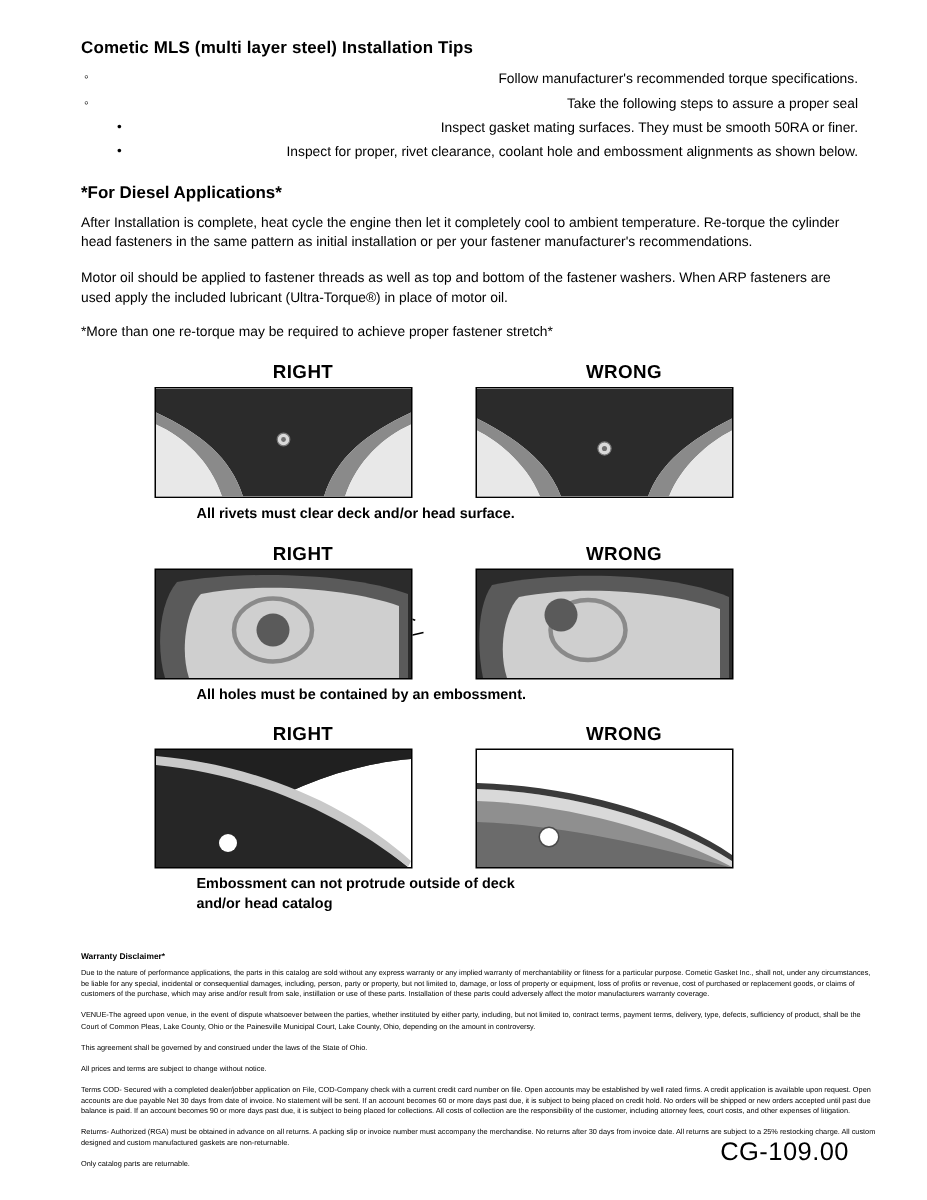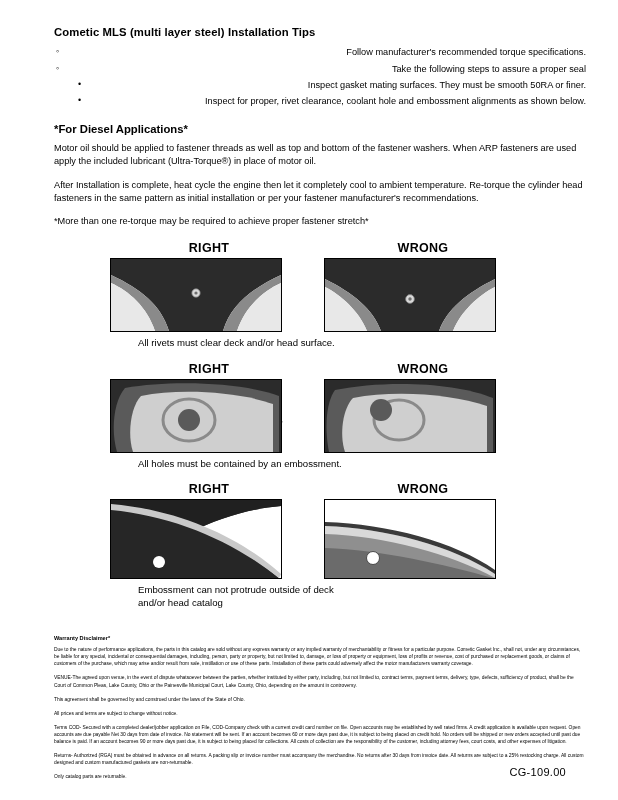--- a/index.html
+++ b/index.html
@@ -13,21 +13,21 @@
     font-family: "Liberation Sans", sans-serif;
     color: #000000;
     position: relative;
     overflow: hidden;
   }
   .page {
     position: relative;
     width: 618px;
     height: 800px;
     box-sizing: border-box;
-    padding: 26px 32px 0 46px;
+    padding: 26px 46px 0 46px;
   }
   h1.title {
     font-size: 11.3px;
     font-weight: bold;
     margin: 0 0 9px 8px;
     letter-spacing: 0.1px;
   }
   ul.bullets {
     list-style: none;
     margin: 0;
@@ -118,20 +118,21 @@
     font-size: 9.6px;
     margin: 5px 0 0 0;
     line-height: 1.3;
   }
   .caption-wrap {
     display: flex;
     justify-content: center;
   }
   .caption-inner {
     width: 356px;
+    font-weight: bold;
   }
 
   
   .annot {
     position: absolute;
     font-size: 9.2px;
     text-align: right;
     line-height: 1.3;
   }
   .annot-line {
@@ -154,21 +155,21 @@
   .warranty p {
     font-size: 4.9px;
     line-height: 1.45;
     margin: 0 0 7px 0;
     text-align: left;
   }
   .docnum {
     position: absolute;
     right: 52px;
     bottom: 22px;
-    font-size: 11px;
+    font-size: 17px;
     letter-spacing: 0.3px;
   }
 </style>
 </head>
 <body>
 
 <div class="page">
 
   <h1 class="title">Cometic MLS (multi layer steel) Installation Tips</h1>
 
@@ -177,22 +178,22 @@
     <li>
       <span>Take the following steps to assure a proper seal</span>
       <ul class="subbullets">
         <li>Inspect gasket mating surfaces.  They must be smooth 50RA or finer.</li>
         <li>Inspect for proper, rivet clearance, coolant hole and embossment alignments as shown below.</li>
       </ul>
     </li>
   </ul>
 
   <h2 class="subtitle">*For Diesel Applications*</h2>
+  <p class="body">After Installation is complete, heat cycle the engine then let it completely cool to ambient temperature. Re-torque the cylinder head fasteners in the same pattern as initial installation or per your fastener manufacturer's recommendations.</p>
   <p class="body">Motor oil should be applied to fastener threads as well as top and bottom of the fastener washers. When ARP fasteners are used apply the included lubricant (Ultra-Torque®) in place of motor oil.</p>
-  <p class="body">After Installation is complete, heat cycle the engine then let it completely cool to ambient temperature. Re-torque the cylinder head fasteners in the same pattern as initial installation or per your fastener manufacturer's recommendations.</p>
   <p class="note">*More than one re-torque may be required to achieve proper fastener stretch*</p>
 
   <div class="figures">
 
     <div class="figrow">
       <div class="figcol">
         <div class="figlabel">RIGHT</div>
         <div class="figbox">
           <svg width="170" height="72" viewBox="0 0 170 72">
             <rect x="0" y="0" width="170" height="72" fill="#ffffff"></rect>

